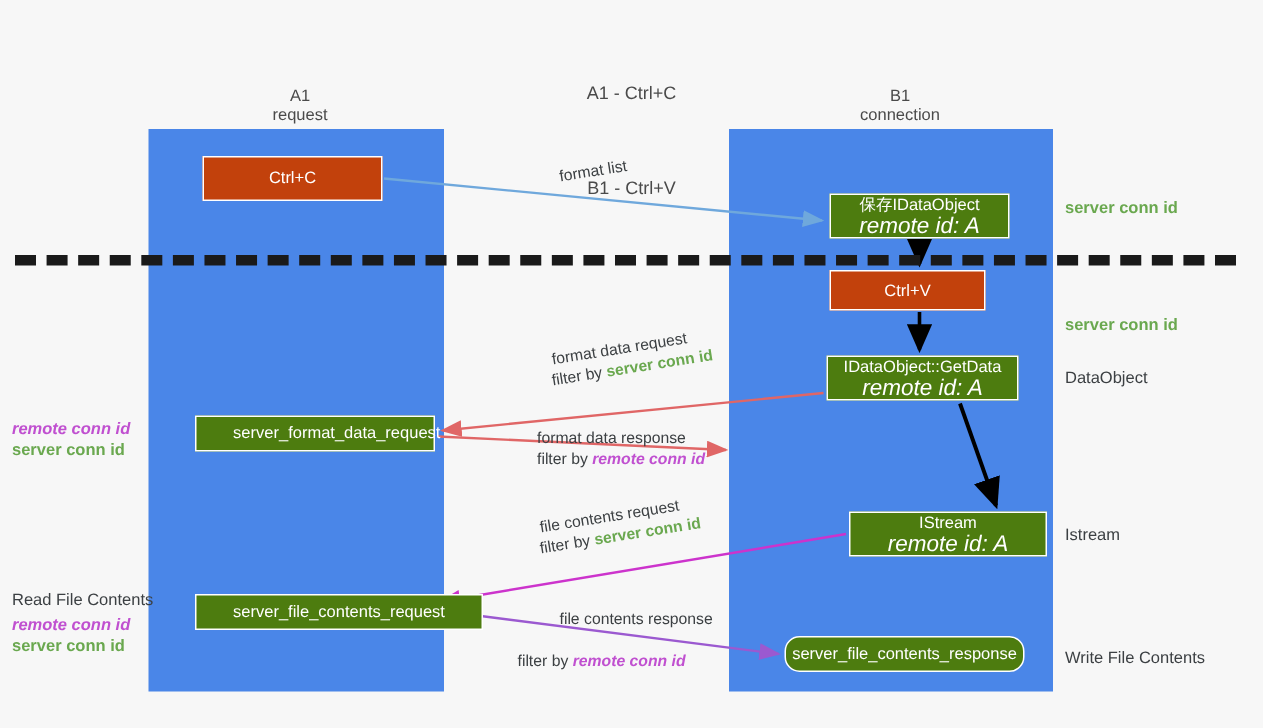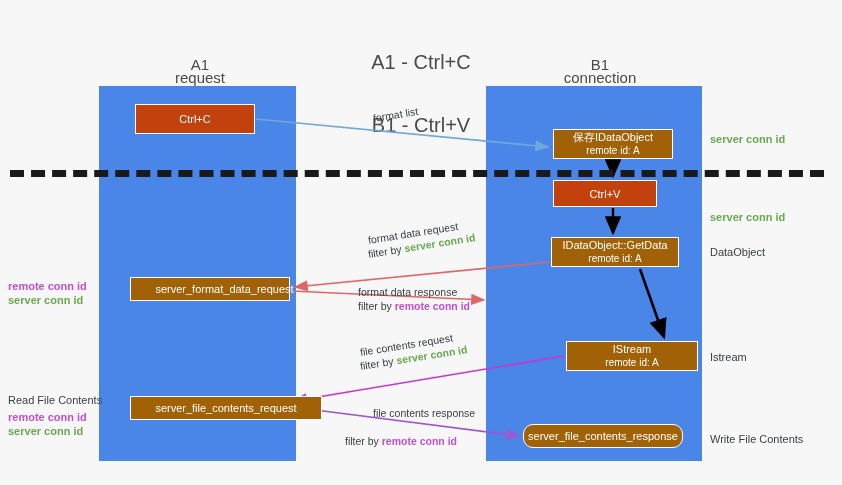--- a/index.html
+++ b/index.html
@@ -23,26 +23,26 @@
 
   
   #title {
     left: 0; right: 0; top: 10px;
     text-align: center;
     font-size: 16px;
     line-height: 21px;
     color: #4a4a4a;
     white-space: pre;
   }
-  #title div { font-size: 20px; }
+  #title div { font-size: 12px; }
 
   
   .col-head {
     text-align: center;
-    font-size: 15px;
+    font-size: 11px;
     line-height: 13px;
     color: #4a4a4a;
   }
   #head-a1 { left: 120px; top: 58px; width: 160px; }
   #head-b1 { left: 520px; top: 58px; width: 160px; }
 
   
   .lane {
     background: #4a86e8;
     top: 86px;
@@ -60,22 +60,22 @@
     justify-content: center;
     color: #ffffff;
     font-size: 11px;
     line-height: 14px;
     text-align: center;
     border: 1px solid rgba(255,255,255,0.85);
     padding: 2px 4px;
     white-space: nowrap;
   }
   .node.green  { background: #c2410c; border-color: #ffffff; }
-  .node.orange { background: #a16207; border-color: #ffffff; }
-  .node .l2 { font-size: 10px; }
+  .node.orange { background: #4d7c0f; border-color: #ffffff; }
+  .node .l2 { font-size: 15px; font-style: italic; }
 
   #n-ctrlc   { left: 135px; top: 104px; width: 120px; height: 30px; }
   #n-idobj   { left: 553px; top: 129px; width: 120px; height: 30px; }
   #n-ctrlv   { left: 553px; top: 180px; width: 104px; height: 27px; }
   #n-getdata { left: 551px; top: 237px; width: 128px; height: 30px; }
   #n-sfdreq  { left: 130px; top: 277px; width: 160px; height: 24px; padding-left: 33px; }
   #n-sfdres  { left: 488px; top: 288px; width: 160px; height: 24px; }
   #n-istream { left: 566px; top: 341px; width: 132px; height: 30px; }
   #n-sfcreq  { left: 130px; top: 396px; width: 192px; height: 24px; }
   #n-sfcres  { left: 523px; top: 424px; width: 160px; height: 24px; border-radius: 10px; }
@@ -88,21 +88,21 @@
   }
 
   
   .ann {
     font-size: 11px;
     line-height: 14px;
     color: #3c4043;
     white-space: nowrap;
   }
   .green-txt  { color: #6aa84f; font-weight: bold; }
-  .purple-txt { color: #c050d0; font-weight: bold; }
+  .purple-txt { color: #c050d0; font-weight: bold; font-style: italic; }
   .plain-txt  { color: #3c4043; }
 
   #ann-scid-1 { left: 710px; top: 132px; }
   #ann-scid-2 { left: 710px; top: 210px; }
   #ann-dataobject { left: 710px; top: 245px; }
   #ann-istream { left: 710px; top: 350px; }
   #ann-writefile { left: 710px; top: 432px; }
 
   #ann-left-ids { left: 8px; top: 279px; text-align: left; }
   #ann-readfile { left: 8px; top: 393px; text-align: left; }

